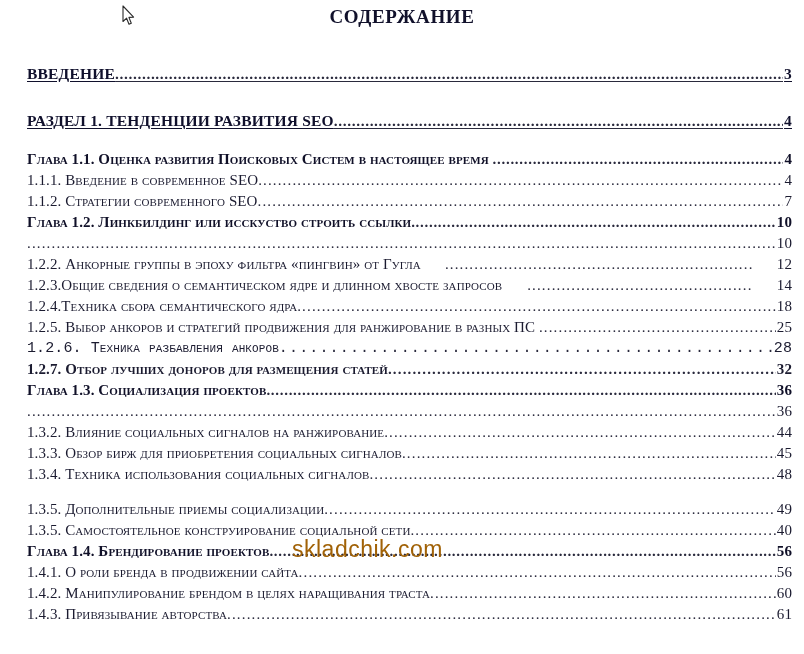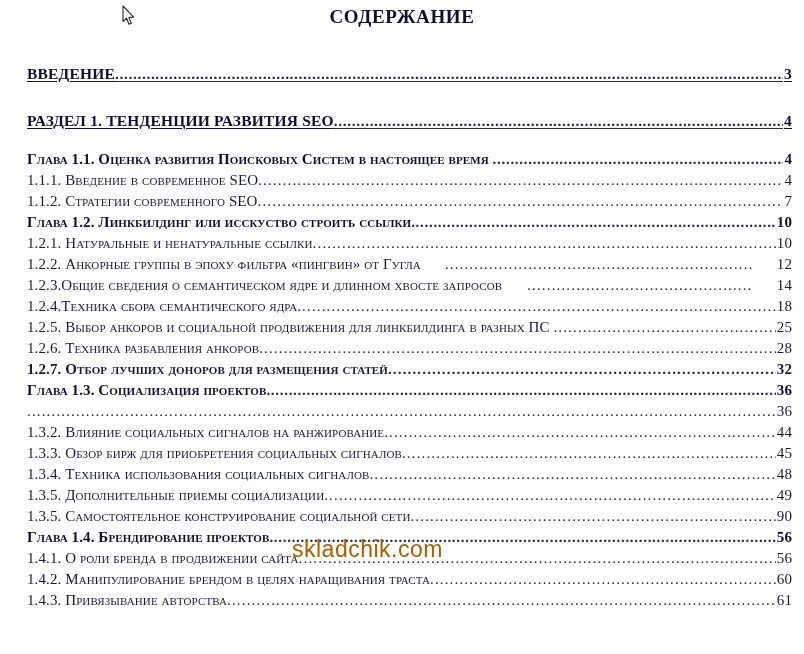--- a/index.html
+++ b/index.html
@@ -169,45 +169,44 @@
         <span class="toc-label">1.1.2. Стратегии современного SEO</span>
         <span class="toc-leader">................................................................................................................................................................................................................</span>
         <span class="toc-page">7</span>
       </div>
       <div class="toc-row lvl-chapter" style="height: 21px;">
         <span class="toc-label">Глава 1.2. Линкбилдинг или исскуство строить ссылки</span>
         <span class="toc-leader">................................................................................................................................................................................................................</span>
         <span class="toc-page">10</span>
       </div>
       <div class="toc-row lvl-section" style="height: 21px;">
-        <span class="toc-label">1.2.1. Натуральные и ненатуральные ссылки</span>
         <span class="toc-leader">................................................................................................................................................................................................................</span>
         <span class="toc-page">10</span>
       </div>
       <div class="toc-row lvl-section" style="height: 21px; gap: 24px;">
         <span class="toc-label">1.2.2. Анкорные группы в эпоху фильтра «пингвин» от Гугла</span>
         <span class="toc-leader">................................................................................................................................................................................................................</span>
         <span class="toc-page">12</span>
       </div>
       <div class="toc-row lvl-section" style="height: 21px; gap: 25px;">
         <span class="toc-label">1.2.3.Общие сведения о семантическом ядре и длинном хвосте запросов</span>
         <span class="toc-leader">................................................................................................................................................................................................................</span>
         <span class="toc-page">14</span>
       </div>
       <div class="toc-row lvl-section" style="height: 21px;">
         <span class="toc-label">1.2.4.Техника сбора семантического ядра</span>
         <span class="toc-leader">................................................................................................................................................................................................................</span>
         <span class="toc-page">18</span>
       </div>
       <div class="toc-row lvl-section" style="height: 21px;">
-        <span class="toc-label">1.2.5. Выбор анкоров и социальной продвижения для линкбилдинга в разных ПС </span>
+        <span class="toc-label">1.2.5. Выбор анкоров и стратегий продвижения для ранжирование в разных ПС </span>
         <span class="toc-leader">................................................................................................................................................................................................................</span>
         <span class="toc-page">25</span>
       </div>
-      <div class="toc-row lvl-section" style="height: 21px;">
+      <div class="toc-row lvl-section" style="height: 21px; font-family: Liberation Mono, monospace;">
         <span class="toc-label">1.2.6. Техника разбавления анкоров</span>
         <span class="toc-leader">................................................................................................................................................................................................................</span>
         <span class="toc-page">28</span>
       </div>
       <div class="toc-row lvl-section" style="height: 21px; font-weight: bold;">
         <span class="toc-label">1.2.7. Отбор лучших доноров для размещения статей</span>
         <span class="toc-leader">................................................................................................................................................................................................................</span>
         <span class="toc-page">32</span>
       </div>
       <div class="toc-row lvl-chapter" style="height: 21px;">
@@ -227,29 +226,29 @@
       <div class="toc-row lvl-section" style="height: 21px;">
         <span class="toc-label">1.3.3. Обзор бирж для приобретения социальных сигналов</span>
         <span class="toc-leader">................................................................................................................................................................................................................</span>
         <span class="toc-page">45</span>
       </div>
       <div class="toc-row lvl-section" style="height: 21px;">
         <span class="toc-label">1.3.4. Техника использования социальных сигналов</span>
         <span class="toc-leader">................................................................................................................................................................................................................</span>
         <span class="toc-page">48</span>
       </div>
-      <div class="toc-row lvl-section" style="height: 21px;">
+      <div class="toc-row lvl-section" style="height: 21px; margin-top: 14px;">
         <span class="toc-label">1.3.5. Дополнительные приемы социализации</span>
         <span class="toc-leader">................................................................................................................................................................................................................</span>
         <span class="toc-page">49</span>
       </div>
       <div class="toc-row lvl-section" style="height: 21px;">
         <span class="toc-label">1.3.5. Самостоятельное конструирование социальной сети</span>
         <span class="toc-leader">................................................................................................................................................................................................................</span>
-        <span class="toc-page">90</span>
+        <span class="toc-page">40</span>
       </div>
       <div class="toc-row lvl-chapter" style="height: 21px;">
         <span class="toc-label">Глава 1.4. Брендирование проектов</span>
         <span class="toc-leader">................................................................................................................................................................................................................</span>
         <span class="toc-page">56</span>
       </div>
       <div class="toc-row lvl-section" style="height: 21px;">
         <span class="toc-label">1.4.1. О роли бренда в продвижении сайта</span>
         <span class="toc-leader">................................................................................................................................................................................................................</span>
         <span class="toc-page">56</span>

